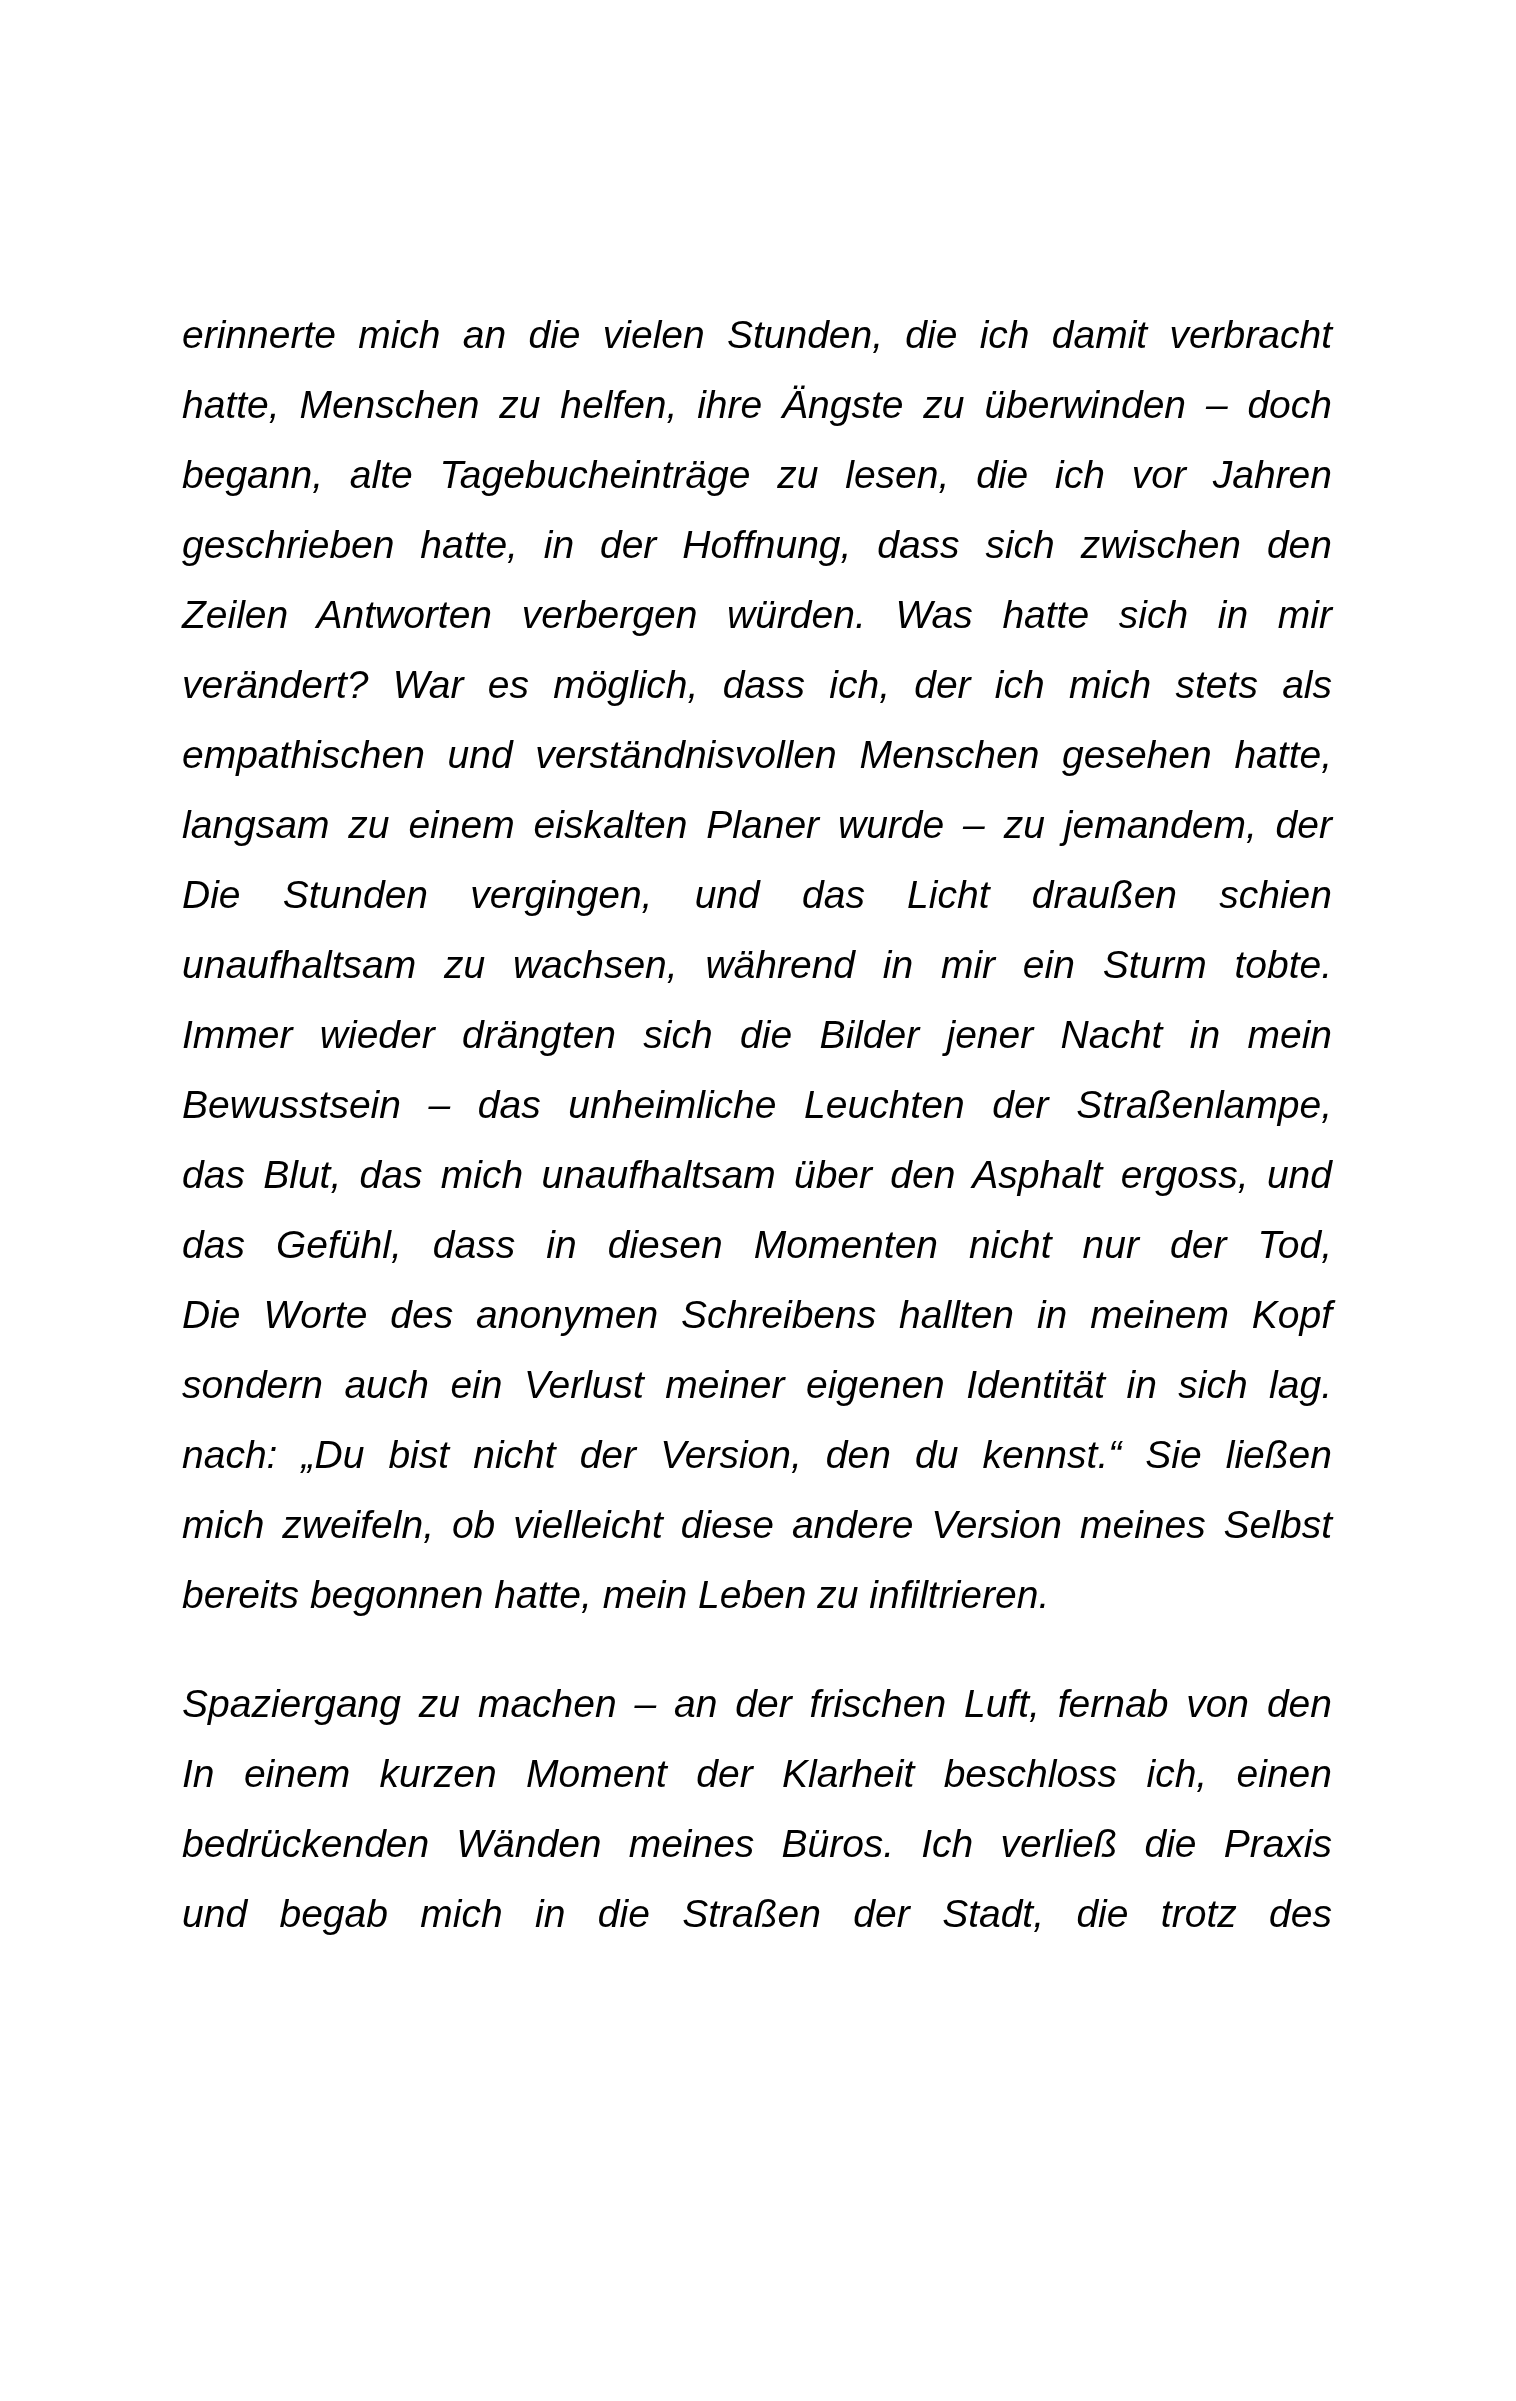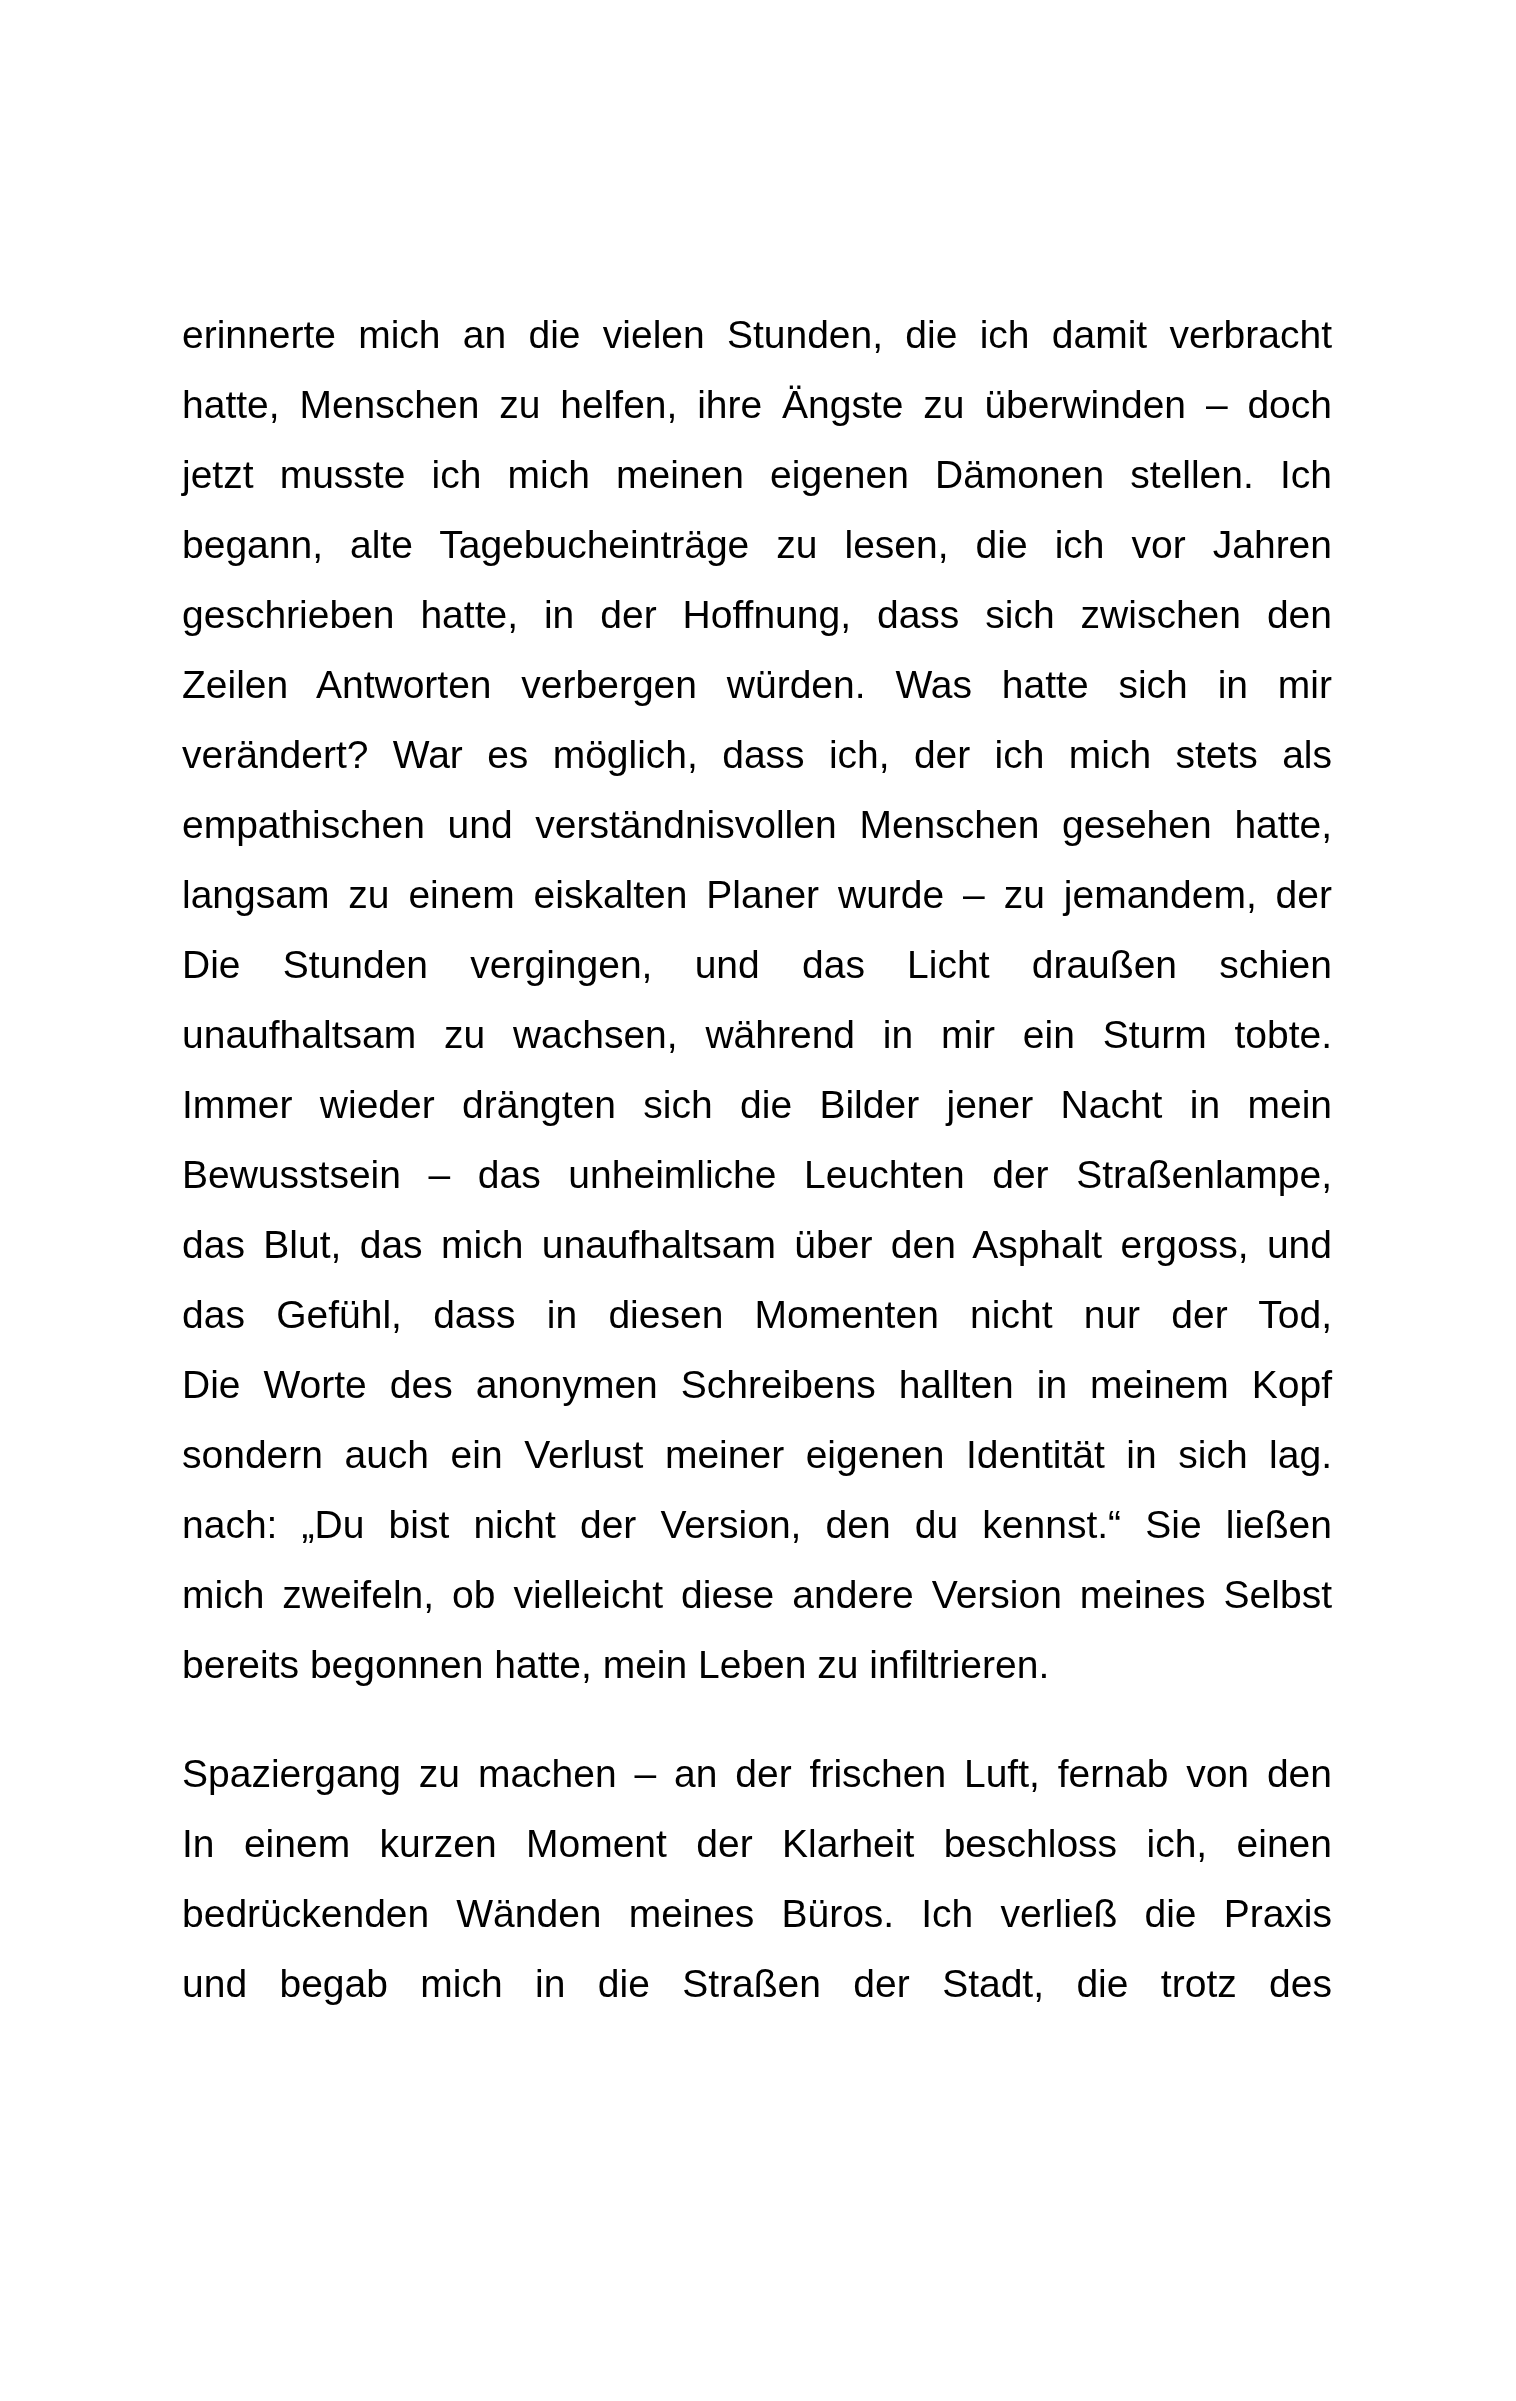--- a/index.html
+++ b/index.html
@@ -31,37 +31,37 @@
   }
   .line {
     font-size: 39px;
     line-height: 70px;
     height: 70px;
     text-align: justify;
     text-align-last: justify;
     -moz-text-align-last: justify;
     white-space: normal;
     overflow: visible;
+    font-style: italic;
   }
   .line.para-last {
     text-align-last: left;
     -moz-text-align-last: left;
   }
   .line.para-gap {
     margin-bottom: 39px;
   }
 </style>
 </head>
 <body>
 
 <div class="page">
   <div class="text-block">
     <div class="line">erinnerte mich an die vielen Stunden, die ich damit verbracht</div>
     <div class="line">hatte, Menschen zu helfen, ihre Ängste zu überwinden – doch</div>
-    <div class="line">jetzt musste ich mich meinen eigenen Dämonen stellen. Ich</div>
     <div class="line">begann, alte Tagebucheinträge zu lesen, die ich vor Jahren</div>
     <div class="line">geschrieben hatte, in der Hoffnung, dass sich zwischen den</div>
     <div class="line">Zeilen Antworten verbergen würden. Was hatte sich in mir</div>
     <div class="line">verändert? War es möglich, dass ich, der ich mich stets als</div>
     <div class="line">empathischen und verständnisvollen Menschen gesehen hatte,</div>
     <div class="line">langsam zu einem eiskalten Planer wurde – zu jemandem, der</div>
 
     <div class="line">Die Stunden vergingen, und das Licht draußen schien</div>
     <div class="line">unaufhaltsam zu wachsen, während in mir ein Sturm tobte.</div>
     <div class="line">Immer wieder drängten sich die Bilder jener Nacht in mein</div>

